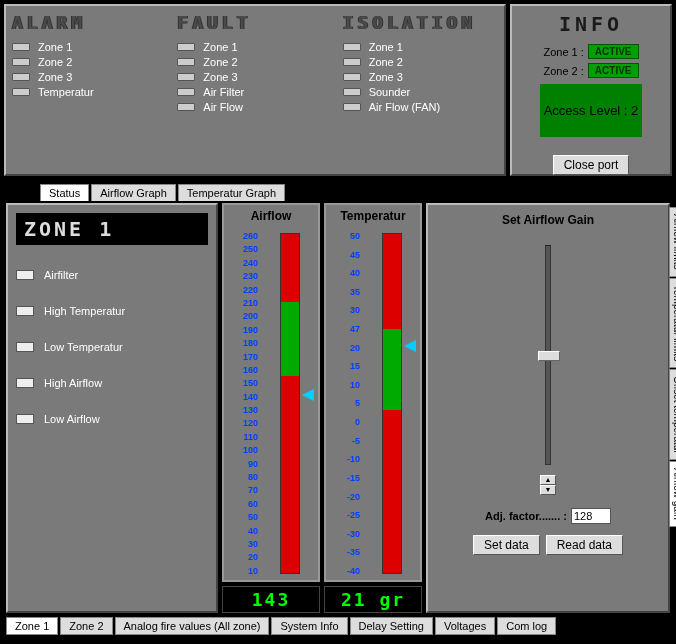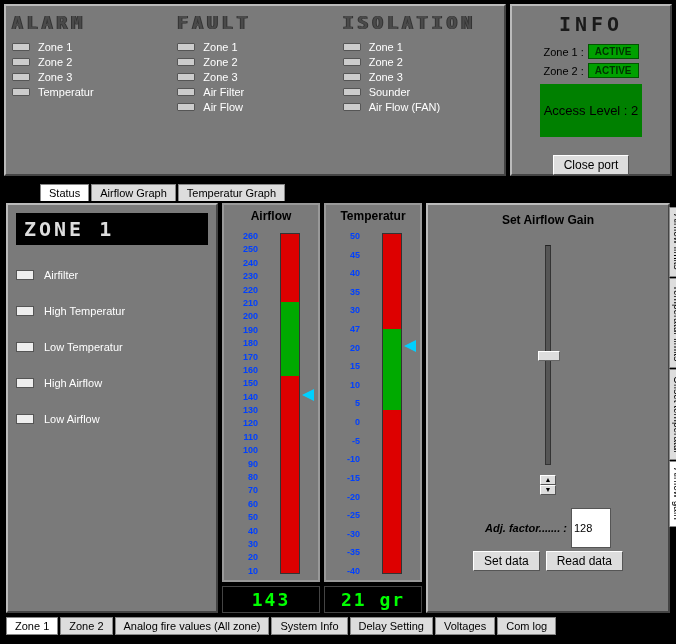--- a/index.html
+++ b/index.html
@@ -44,23 +44,23 @@
 .pointer { position: absolute; right: 4px; width: 0; height: 0; border-top: 6px solid transparent; border-bottom: 6px solid transparent; border-right: 12px solid #00d0ff; }
 .digital { background: #000; color: #0f0; font-family: monospace; font-size: 18px; font-weight: bold; text-align: center; padding: 2px 0; margin-top: 4px; width: 100%; border: 1px solid #444; letter-spacing: 2px; }
 
 .gain-panel { flex: 1; background: #7a7a7a; border: 2px solid #999; border-top-color: #bbb; border-left-color: #bbb; border-right-color: #444; border-bottom-color: #444; padding: 8px; display: flex; flex-direction: column; align-items: center; position: relative; }
 .gain-title { font-weight: bold; font-size: 12px; margin-bottom: 8px; }
 .slider-track { width: 6px; height: 220px; background: #555; border: 1px solid #333; border-top-color: #222; position: relative; margin: 10px 0; }
 .slider-thumb { position: absolute; left: -8px; width: 22px; height: 10px; background: #ddd; border: 1px solid #666; border-top-color: #fff; border-left-color: #fff; top: 48%; }
 .spinner { display: flex; flex-direction: column; margin-bottom: 10px; }
 .spinner button { width: 16px; height: 10px; font-size: 7px; line-height: 6px; padding: 0; }
 .field-row { display: flex; align-items: center; gap: 4px; margin: 3px 0; font-size: 11px; width: 100%; justify-content: center; }
-.field-row label { font-weight: bold; font-style: italic; }
-.field-row input { width: 40px; border: 1px solid #555; padding: 13px 2px; background: #fff; font-size: 11px; }
-.btn-row { display: flex; gap: 6px; margin-top: 0; }
+.field-row label { font-weight: bold; }
+.field-row input { width: 40px; border: 1px solid #555; padding: 1px 2px; background: #fff; font-size: 11px; }
+.btn-row { display: flex; gap: 6px; margin-top: 8px; }
 
 .side-tabs { position: absolute; right: -18px; top: 2px; display: flex; flex-direction: column; }
 .side-tab { writing-mode: vertical-rl; background: #ddd; border: 1px solid #888; padding: 6px 2px; font-size: 10px; margin-bottom: 1px; cursor: pointer; }
 .side-tab.active { background: #fff; }
 
 .bottom-tabs { display: flex; margin: 4px 0 0 6px; }
 .bottom-tabs .tab { border-bottom: 1px solid #888; }
 </style>
 </head>
 <body>

